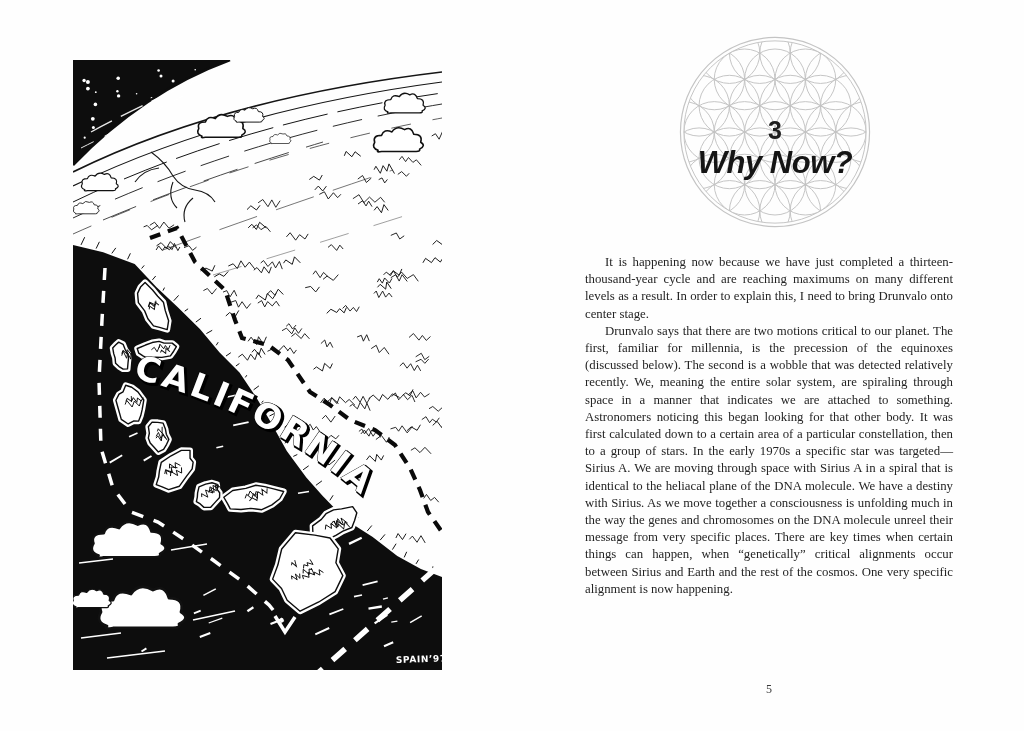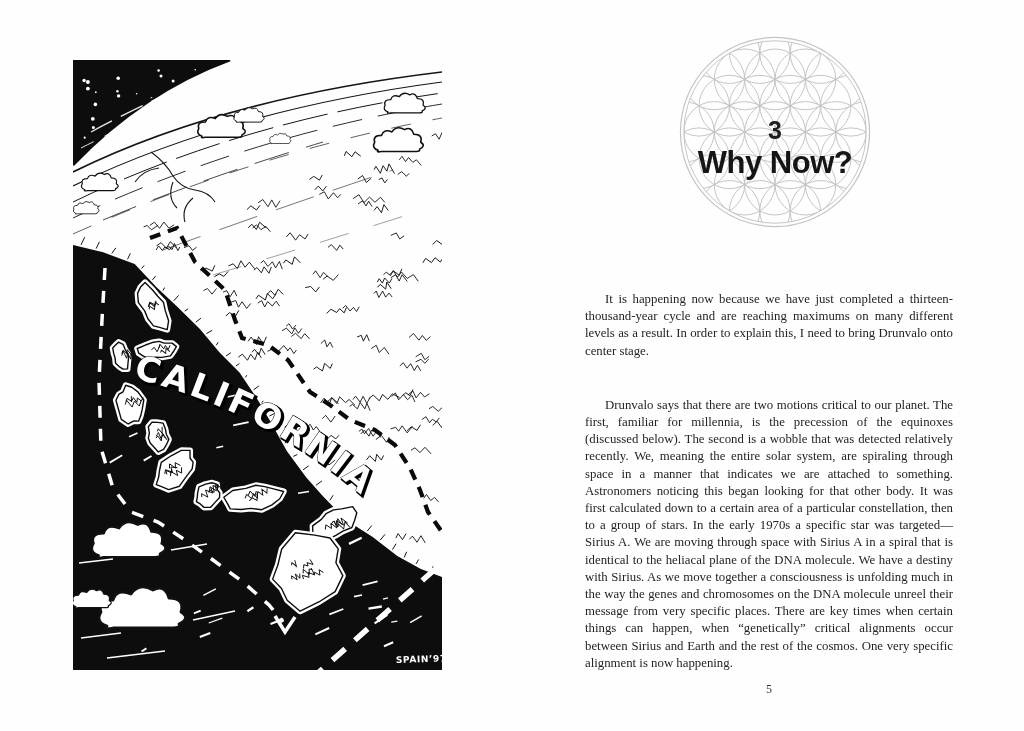--- a/index.html
+++ b/index.html
@@ -23,25 +23,25 @@
        letter-spacing:0.6px;fill:#ffffff;}
 
   
   .chapter-head{position:absolute;left:165px;top:34px;width:196px;height:196px;text-align:center;}
   #flower{position:absolute;left:0;top:0;width:196px;height:196px;}
   .ch-num{position:absolute;top:84px;left:0;right:0;
     font-family:"Liberation Sans",sans-serif;font-weight:700;font-size:25px;
     line-height:1;color:#1d1d1d;}
   .ch-title{position:absolute;top:112px;left:-30px;right:-30px;
     font-family:"Liberation Sans",sans-serif;font-weight:700;font-size:31px;
-    letter-spacing:-0.5px;line-height:1.1;color:#151515;}
+    letter-spacing:-0.5px;line-height:1.1;color:#151515;font-style:italic;}
   .body-col{position:absolute;left:73px;top:254px;width:368px;
     color:#242424;font-size:12.8px;line-height:17.2px;}
   .body-col p{margin:0;text-align:justify;}
-  .body-col p.indent{text-indent:20px;margin-top:37px;}
+  .body-col p.indent{text-indent:20px;}
   .pagenum{position:absolute;left:73px;top:682px;width:368px;text-align:center;
     font-size:12px;color:#3a3a3a;}
 </style>
 </head>
 <body>
 
 <div id="left-page" class="half-page">
   <div class="artwork">
     <svg id="art" viewBox="0 0 369 610" xmlns="http://www.w3.org/2000/svg">
       <defs>

